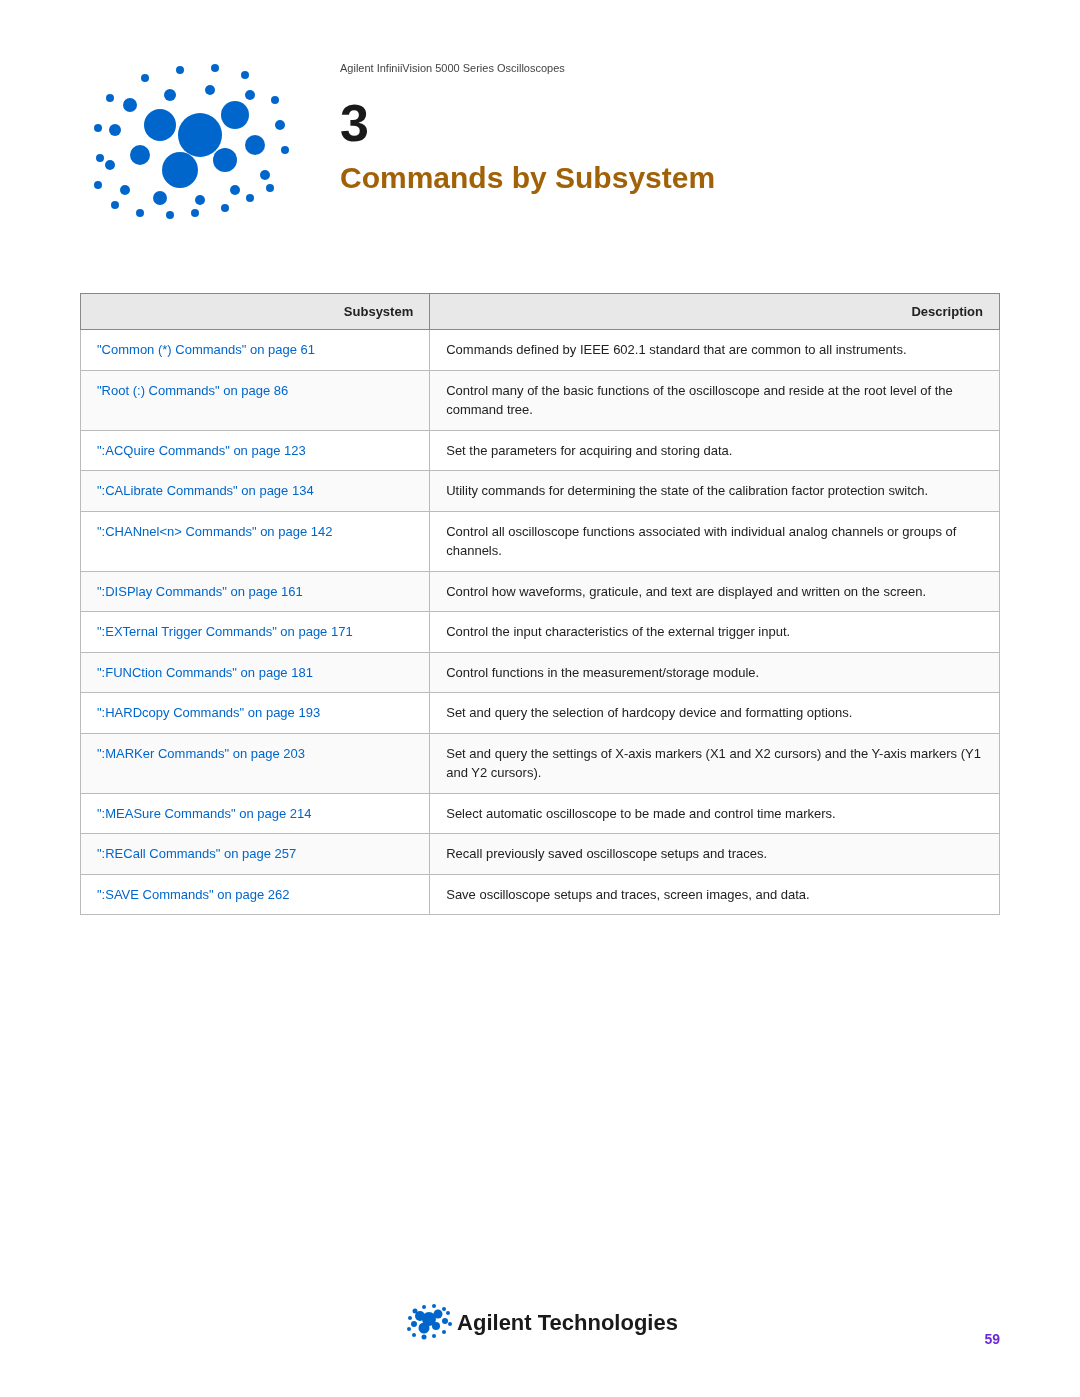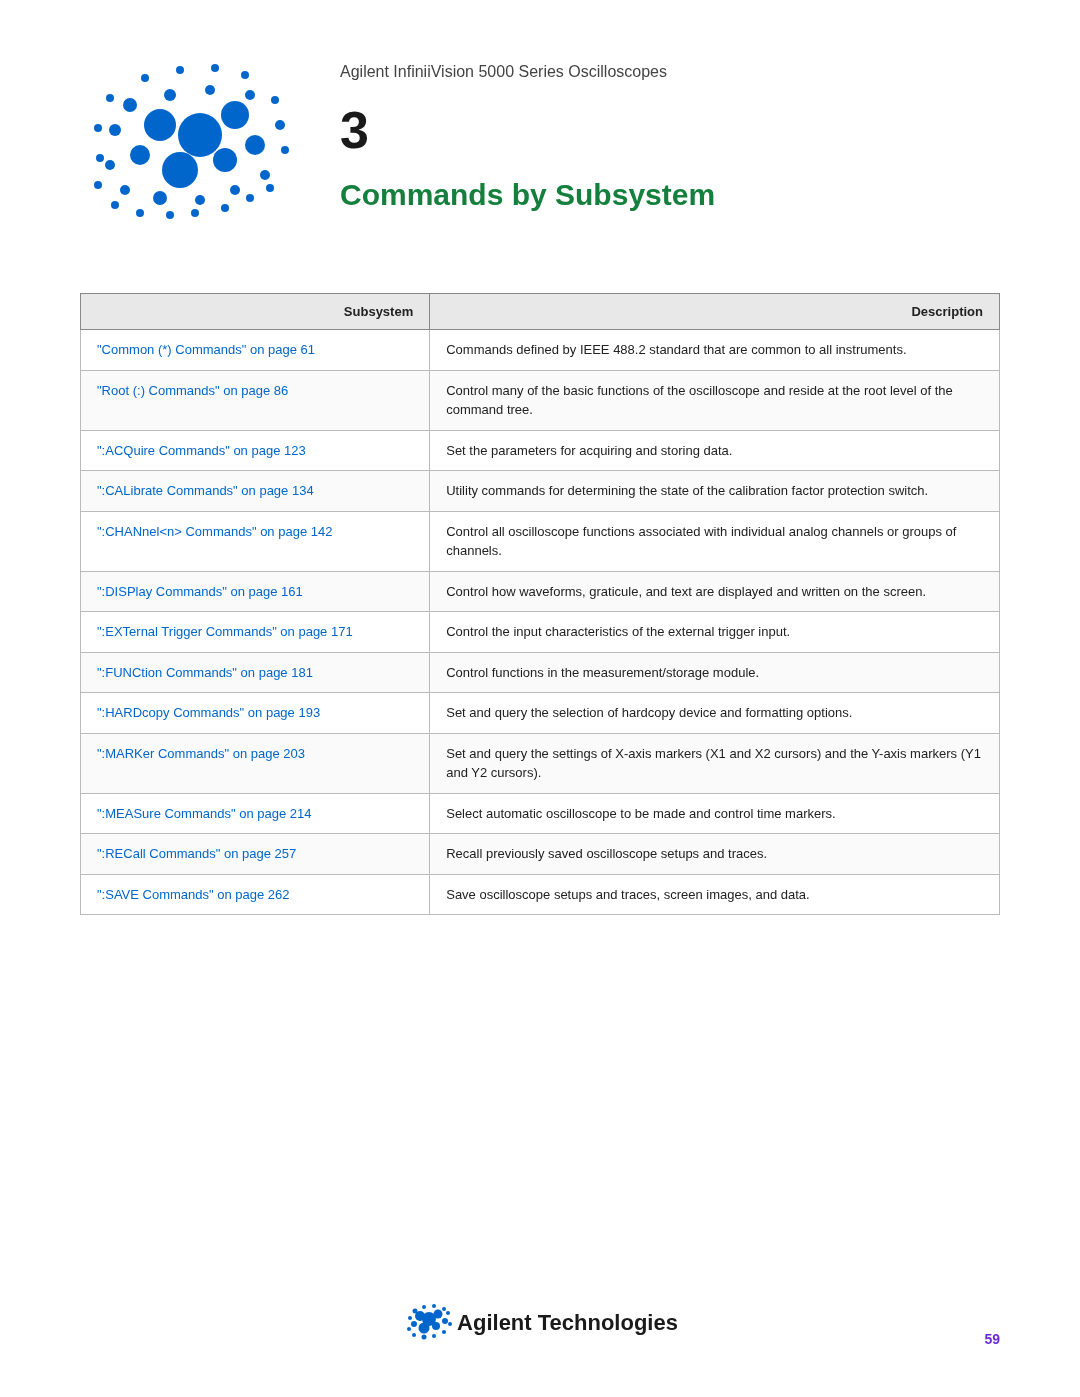--- a/index.html
+++ b/index.html
@@ -43,39 +43,39 @@
       width: 220px;
       height: 180px;
     }
 
     .header-text {
       padding-left: 30px;
       padding-top: 10px;
     }
 
     .product-title {
-      font-size: 16px;
+      font-size: 11px;
       color: #444444;
       font-weight: normal;
       line-height: 1.5;
     }
 
     .chapter-number {
       font-size: 52px;
       font-weight: bold;
       color: #1a1a1a;
       line-height: 1;
       margin-top: 20px;
     }
 
     .chapter-title {
       font-size: 30px;
       font-weight: bold;
-      color: #15803d;
-      margin-top: 22px;
+      color: #a16207;
+      margin-top: 12px;
     }
 
     
     .table-section {
       padding: 60px 80px 0 80px;
     }
 
     .commands-table {
       width: 100%;
       border-collapse: collapse;
@@ -219,21 +219,21 @@
     <table class="commands-table">
       <thead>
         <tr>
           <th class="col-subsystem">Subsystem</th>
           <th class="col-description">Description</th>
         </tr>
       </thead>
       <tbody id="table-body">
       <tr>
             <td class="col-subsystem"><a class="link-text" href="#">"Common (*) Commands" on page 61</a></td>
-            <td class="col-description">Commands defined by IEEE 488.2 standard that are common to all instruments.</td>
+            <td class="col-description">Commands defined by IEEE 602.1 standard that are common to all instruments.</td>
           </tr>
           <tr>
             <td class="col-subsystem"><a class="link-text" href="#">"Root (:) Commands" on page 86</a></td>
             <td class="col-description">Control many of the basic functions of the oscilloscope and reside at the root level of the command tree.</td>
           </tr>
           <tr>
             <td class="col-subsystem"><a class="link-text" href="#">":ACQuire Commands" on page 123</a></td>
             <td class="col-description">Set the parameters for acquiring and storing data.</td>
           </tr>
           <tr>

